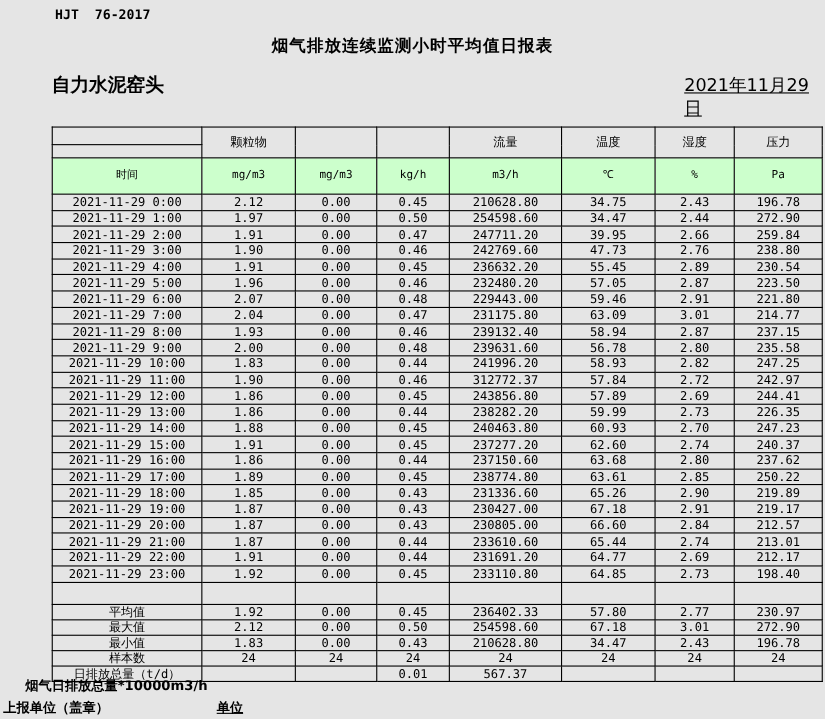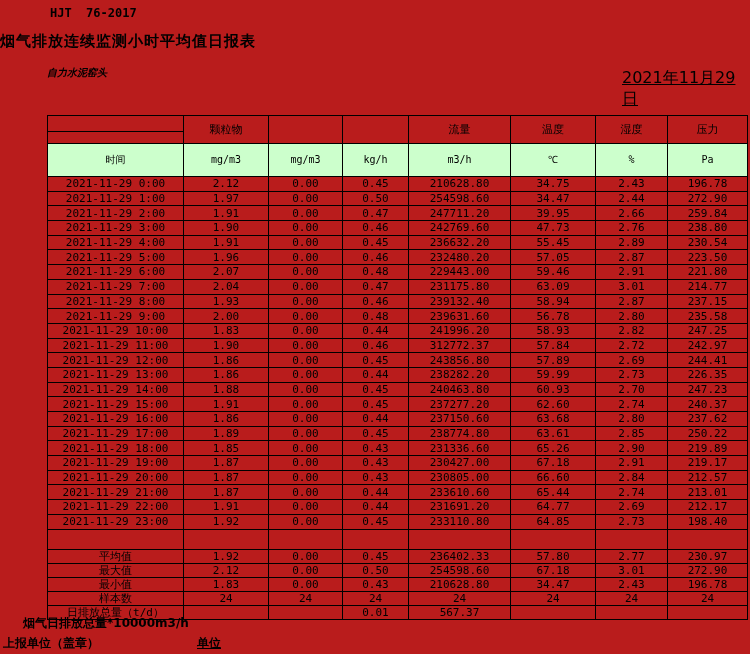--- a/index.html
+++ b/index.html
@@ -1,23 +1,23 @@
 <!DOCTYPE html>
 <html><head>
 <meta charset="utf-8">
 <style>
   html,body { margin:0; padding:0; background:#fff; }
   body { width:750px; height:654px; font-family:"DejaVu Sans","Liberation Sans",sans-serif; color:#000; }
-  .page { position:relative; width:750px; height:654px; overflow:hidden; background:#b91c1c; }
+  .page { position:relative; width:750px; height:654px; overflow:hidden; background:#e5e5e5; }
 
   .doc-code { position:absolute; left:50px; top:6px; font-family:"DejaVu Sans Mono",monospace;
               font-weight:bold; font-size:12px; white-space:pre; }
-  .title    { position:absolute; left:0; top:32px; width:100%; text-align:left;
+  .title    { position:absolute; left:0; top:32px; width:100%; text-align:center;
               font-weight:bold; font-size:15px; letter-spacing:1px; }
-  .company  { position:absolute; left:47px; top:66px; font-weight:bold; font-size:10px;font-style:italic; }
+  .company  { position:absolute; left:47px; top:66px; font-weight:bold; font-size:17px; }
   .date     { position:absolute; left:622px; top:68px; font-size:16px;text-decoration:underline; }
 
   table.report { position:absolute; left:47px; top:115px; width:700px;
                  border-collapse:collapse; table-layout:fixed; }
   table.report td { border:1px solid #000; text-align:center; vertical-align:middle;
                     padding:0; margin:0; line-height:1; overflow:hidden; white-space:nowrap;
                     font-family:"DejaVu Sans Mono",monospace; font-size:11px; }
 
   tr.hr-top    { height:16px; }
   tr.hr-bottom { height:12px; }

